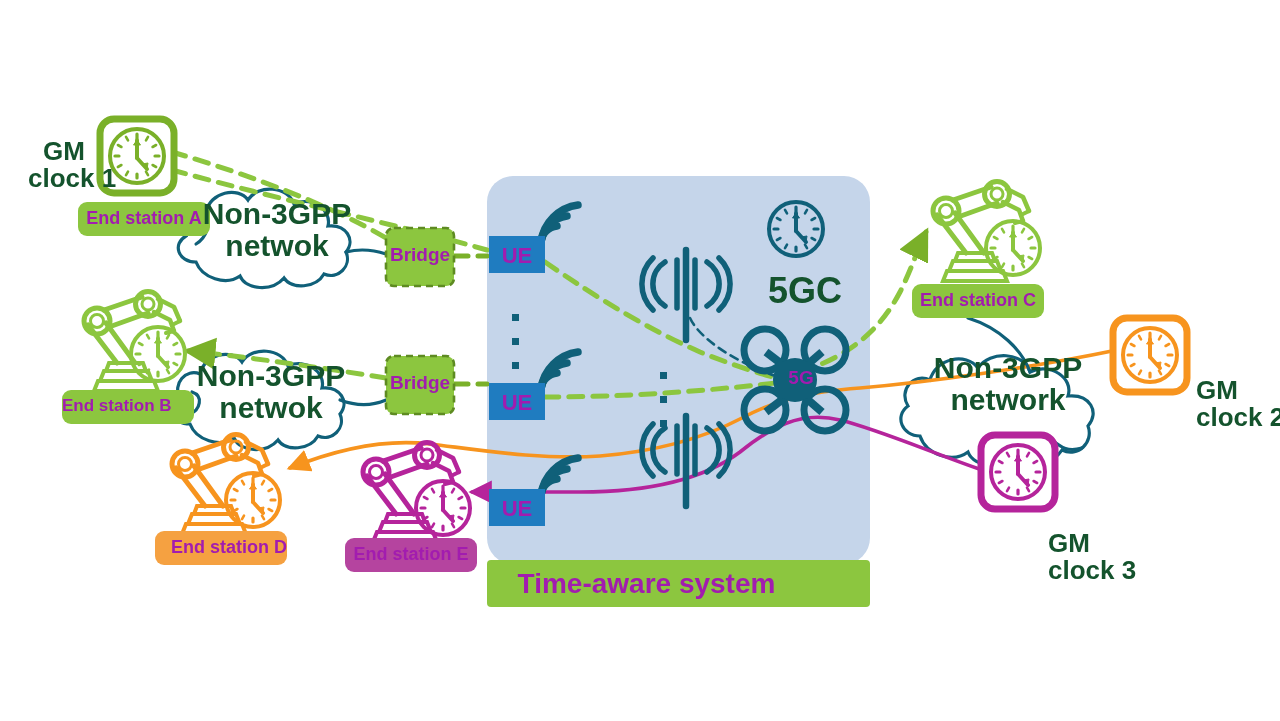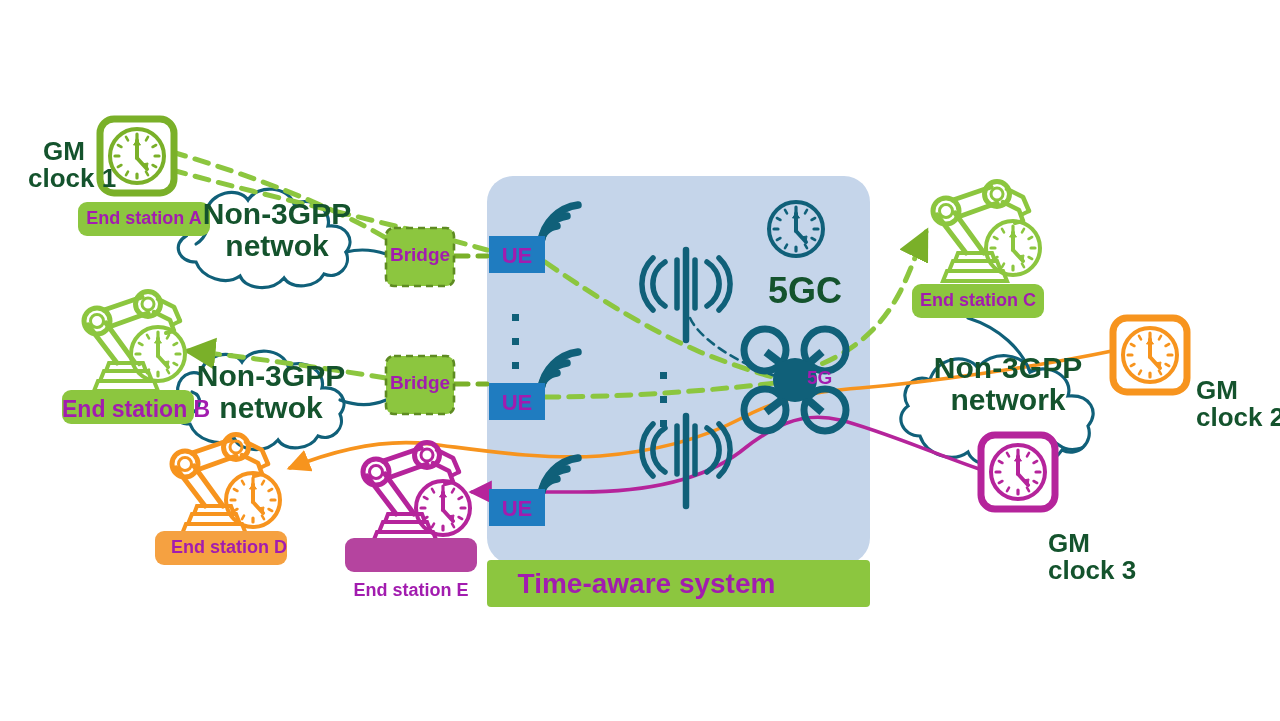--- a/index.html
+++ b/index.html
@@ -289,32 +289,32 @@
 
 <div class="lbl teal-txt" style="left:920px;top:352px;font-size:30px;width:176px;text-align:center;">Non-3GPP
 network</div>
 
 <div class="lbl white-txt" style="left:386px;top:245px;width:68px;font-size:19px;text-align:center;">Bridge</div>
 
 <div class="lbl white-txt" style="left:386px;top:373px;width:68px;font-size:19px;text-align:center;">Bridge</div>
 
 <div class="lbl white-txt" style="left:78px;top:209px;width:132px;font-size:18px;text-align:center;">End station A</div>
 
-<div class="lbl white-txt" style="left:62px;top:397px;width:104px;font-size:23px;text-align:center;">End station B</div>
+<div class="lbl white-txt" style="left:62px;top:397px;width:104px;font-size:17px;text-align:center;">End station B</div>
 
 <div class="lbl white-txt" style="left:912px;top:291px;width:132px;font-size:18px;text-align:center;">End station C</div>
 
 <div class="lbl white-txt" style="left:155px;top:538px;width:132px;font-size:18px;text-align:right;">End station D</div>
 
-<div class="lbl white-txt" style="left:345px;top:545px;width:132px;font-size:18px;text-align:center;margin-top:36px;">End station E</div>
+<div class="lbl white-txt" style="left:345px;top:545px;width:132px;font-size:18px;text-align:center;">End station E</div>
 
 
 <div class="lbl teal-txt" style="left:768px;top:272px;font-size:36px;">5GC</div>
 
-<div class="lbl white-txt" style="left:773px;top:368px;width:56px;font-size:19px;padding-left:34px;">5G</div>
+<div class="lbl white-txt" style="left:773px;top:368px;width:56px;font-size:19px;text-align:center;">5G</div>
 
 <div class="lbl white-txt" style="left:489px;top:244px;width:56px;font-size:22px;text-align:center;">UE</div>
 
 <div class="lbl white-txt" style="left:489px;top:391px;width:56px;font-size:22px;text-align:center;">UE</div>
 
 <div class="lbl white-txt" style="left:489px;top:497px;width:56px;font-size:22px;text-align:center;">UE</div>
 
 <div class="lbl white-txt" style="left:487px;top:569px;width:319px;font-size:28px;text-align:center;">Time-aware system</div>
 
 </div>

